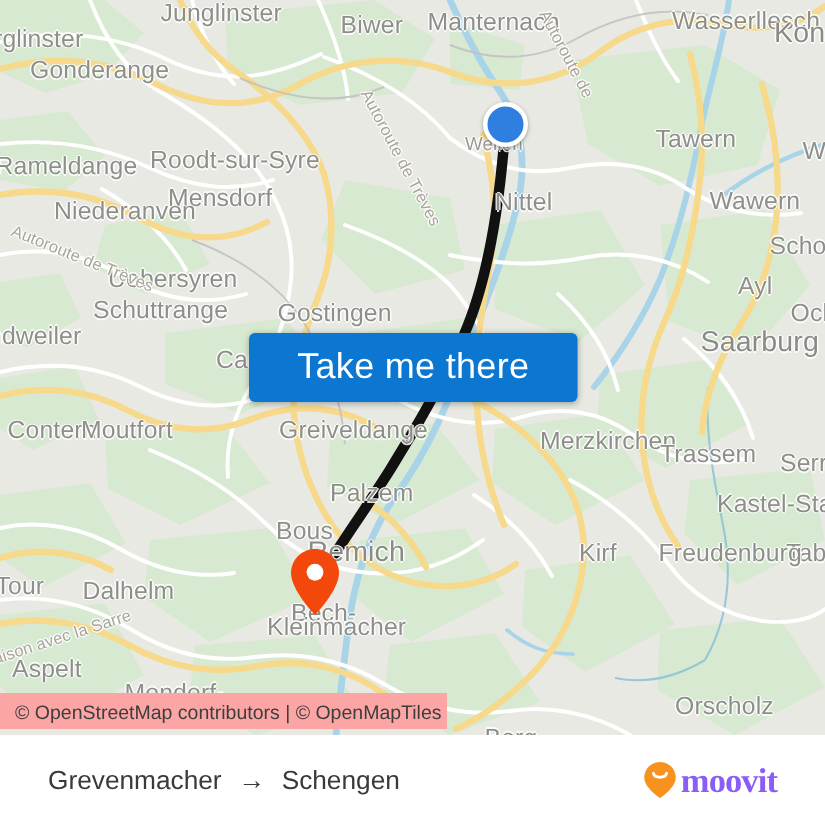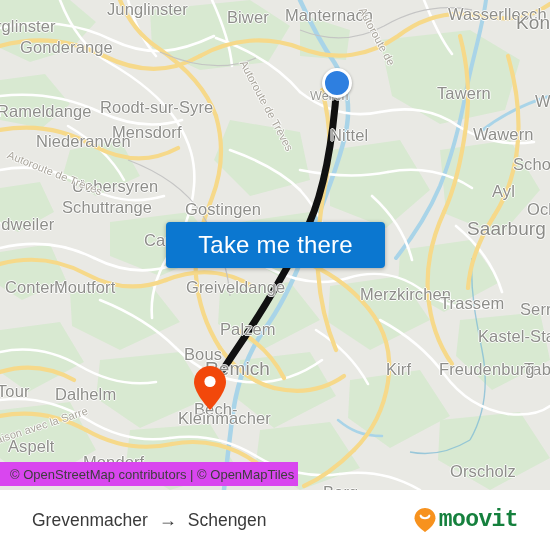--- a/index.html
+++ b/index.html
@@ -98,21 +98,21 @@
     padding: 0;
   }
 
   
   #attribution {
     position: absolute;
     left: 0;
     top: 462px;
     width: 298px;
     height: 24px;
-    background: #d946ef;
+    background: #fca5a5;
     display: flex;
     align-items: center;
     padding-left: 10px;
     box-sizing: border-box;
   }
   #attribution .attr-text {
     font-family: "Liberation Sans", sans-serif;
     font-size: 13px;
     color: #3d3d3d;
     white-space: nowrap;
@@ -144,24 +144,24 @@
     color: #3a3a3a;
     line-height: 1;
     padding: 0 1px;
   }
   #moovit-logo {
     display: flex;
     align-items: center;
     gap: 2px;
   }
   #moovit-logo .wordmark {
-    font-family: Liberation Mono, monospace;
+    font-family: Liberation Serif, serif;
     font-size: 23px;
     font-weight: bold;
-    color: #15803d;
+    color: #8b5cf6;
     letter-spacing: -0.6px;
     line-height: 1;
   }
 </style>
 </head>
 <body>
 
 <div id="app">
 
   <div id="map-area">

